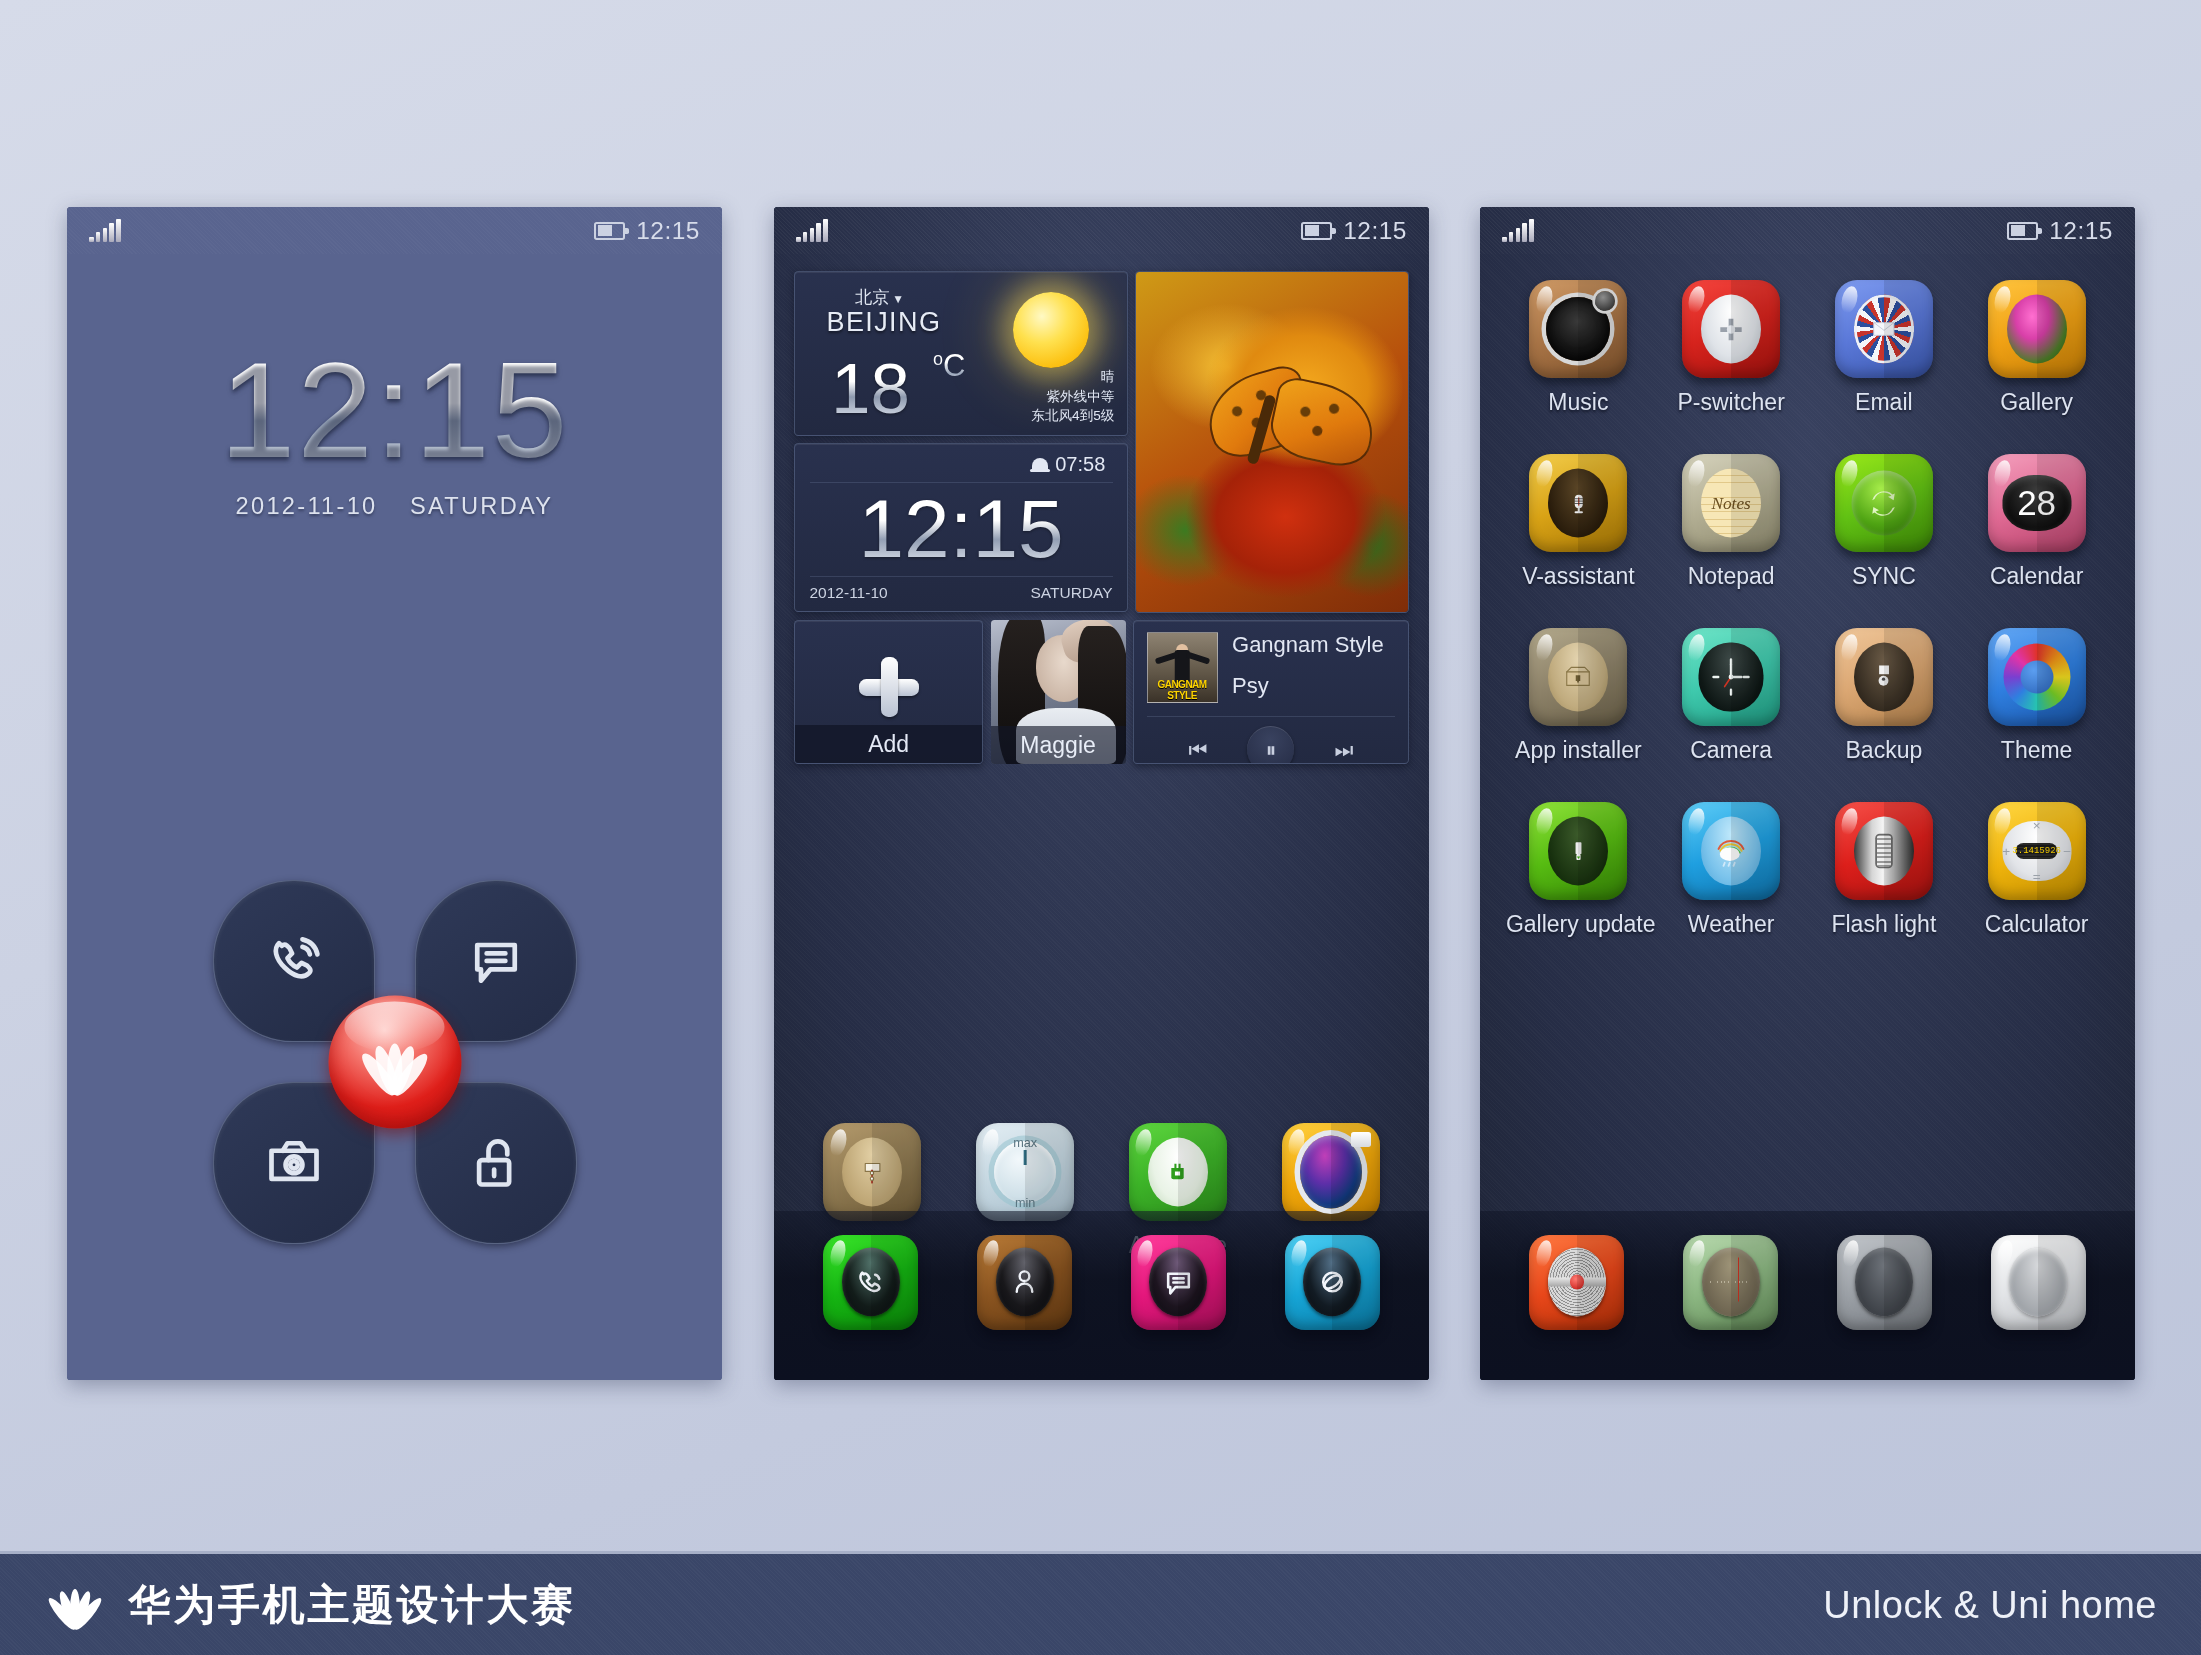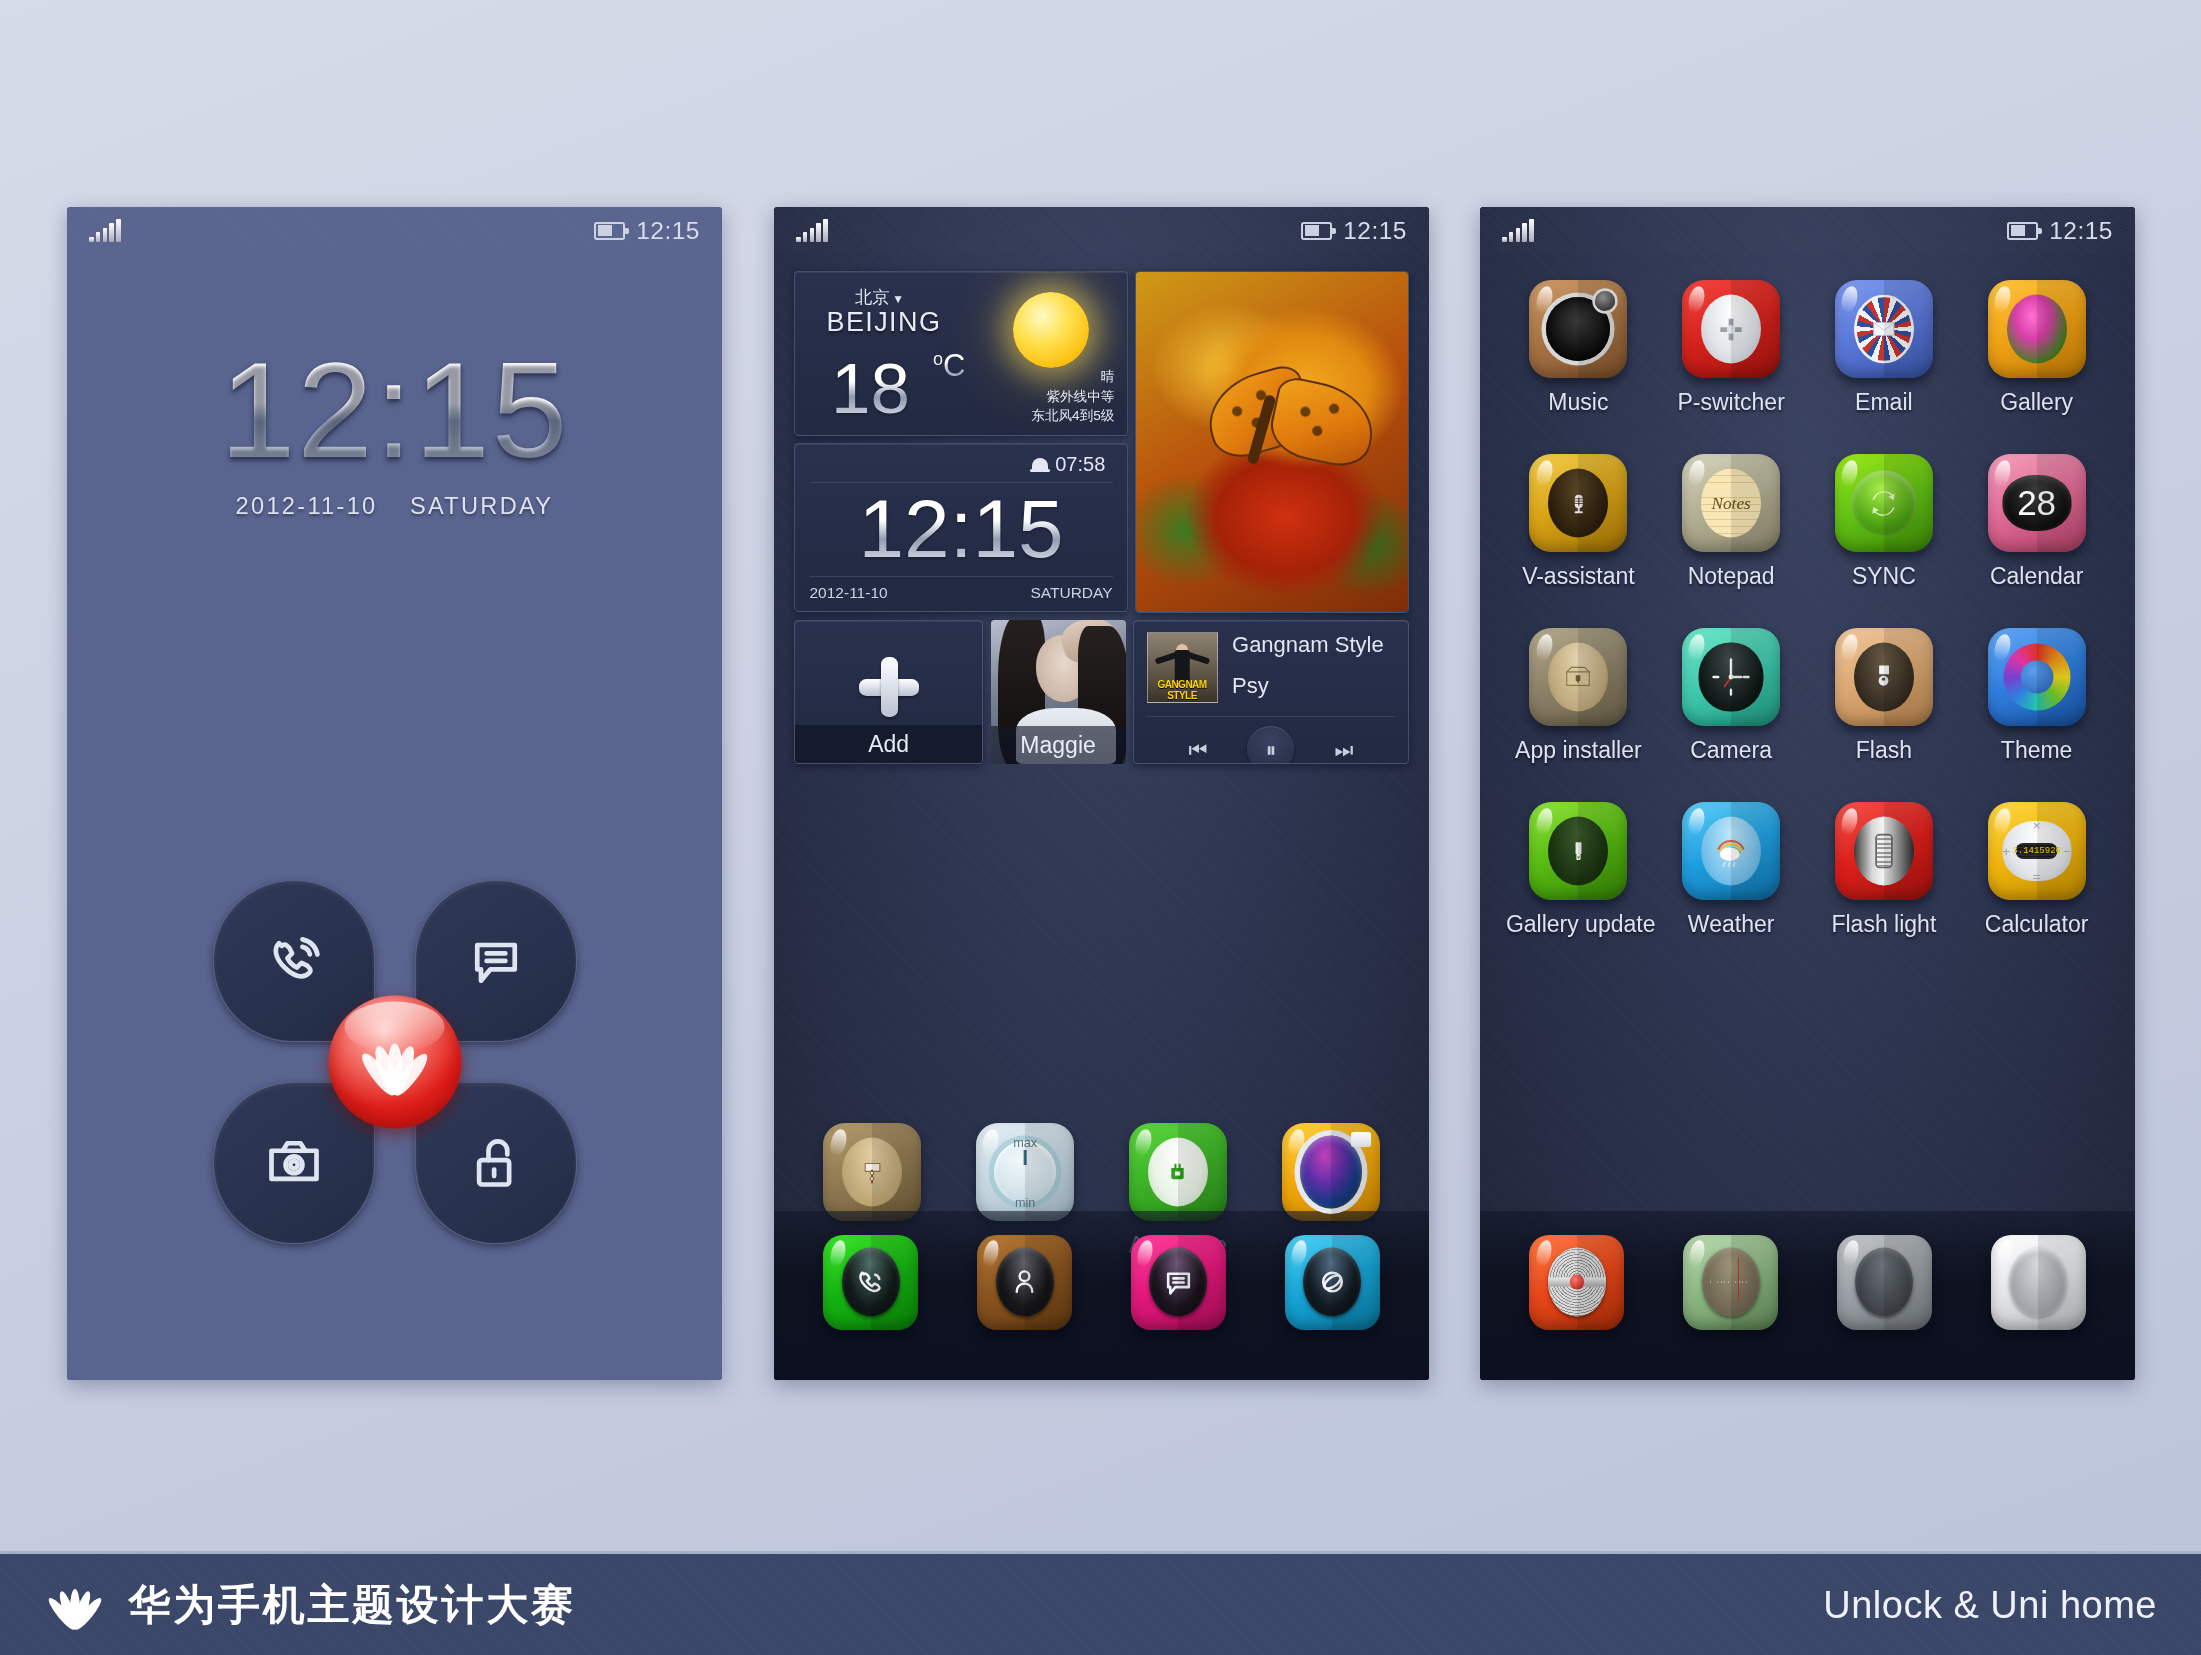--- a/index.html
+++ b/index.html
@@ -827,21 +827,21 @@
     <div class="app">
       <div class="app-ic" style="background:linear-gradient(160deg,#f0c79a 0%,#dba773 50%,#b4824c 100%)">
         <div class="app-lens" style="background:radial-gradient(ellipse at 50% 26%,#6a5a46,#342b20 70%,#1d170f 100%)">
           <svg class="glyph" viewBox="0 0 64 64" style="width:35px;height:38px">
               <rect x="24" y="10" width="18" height="16" style="fill:#f2f2f2;stroke:none"></rect>
               <circle cx="32" cy="38" r="9" style="fill:#e8e8e8;stroke:none"></circle>
               <circle cx="32" cy="35" r="3" style="fill:#4a4a4a;stroke:none"></circle>
             </svg>
         </div>
       </div>
-      <div class="app-lbl">Flash</div>
+      <div class="app-lbl">Backup</div>
     </div>
 
     <div class="app">
       <div class="app-ic" style="background:linear-gradient(160deg,#64a8f5 0%,#2f7fe0 50%,#1a55a8 100%)">
         <div class="app-lens" style="width:67px;height:67px;border-radius:50%;background:conic-gradient(#e0322a,#f09418,#f2dc20,#78d128,#27c4b0,#2f7fe0,#7a3fd0,#e034a8,#e0322a)">
           <div style="width:33px;height:33px;border-radius:50%;background:radial-gradient(circle at 40% 30%,#5b9ef0,#2a63b8)"></div>
         </div>
       </div>
       <div class="app-lbl">Theme</div>
     </div>

